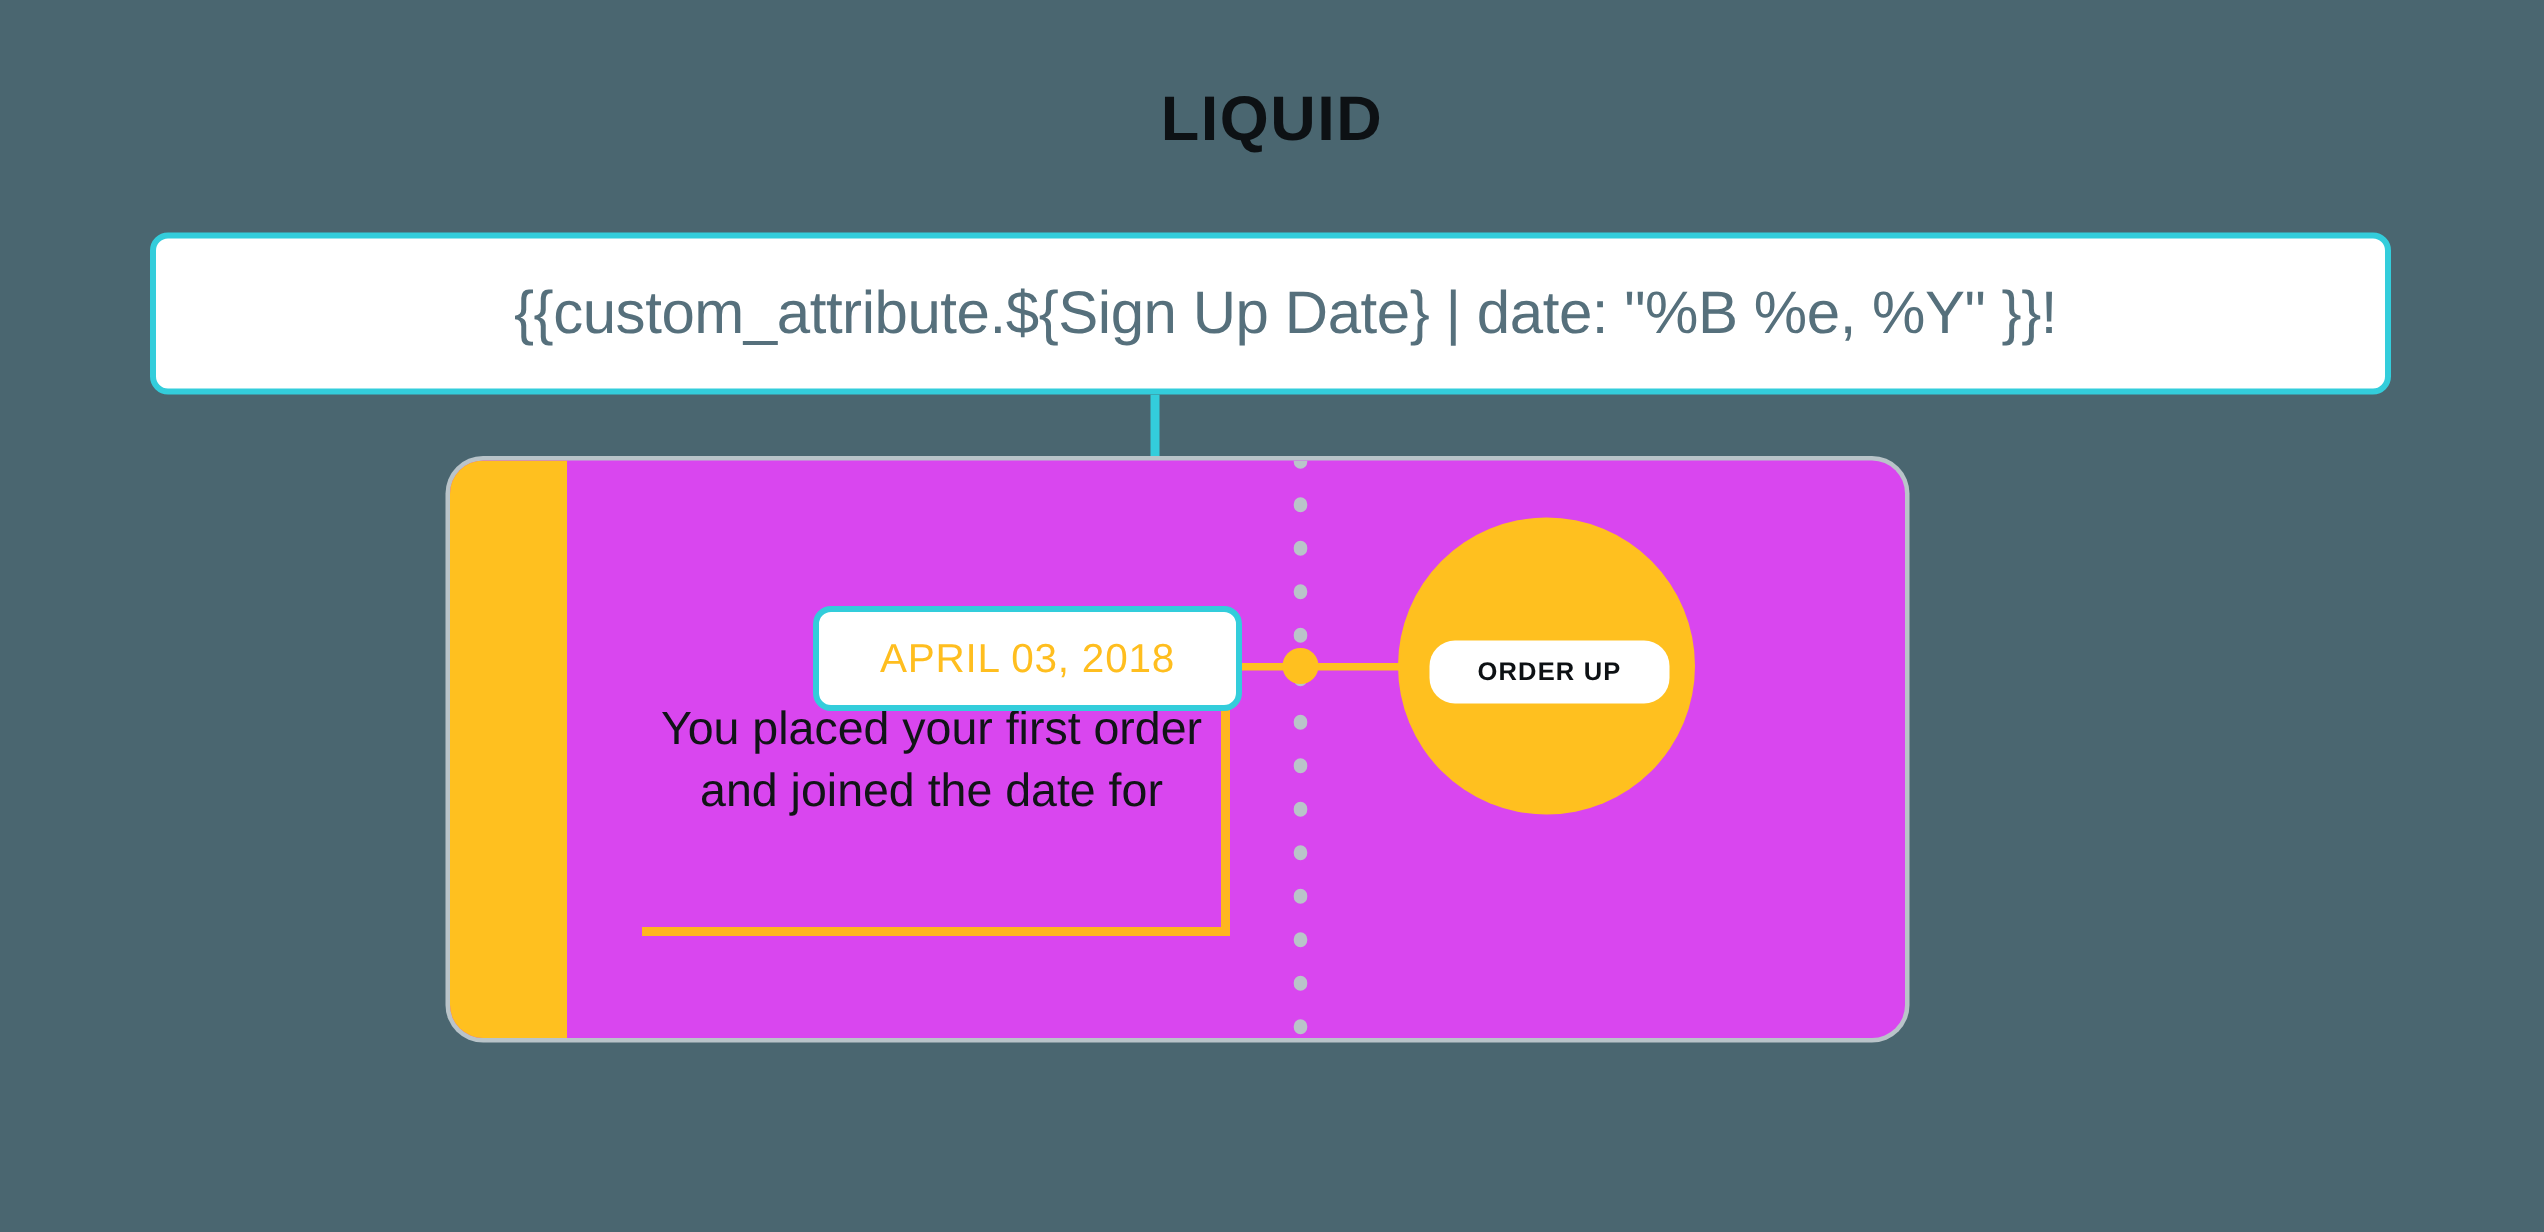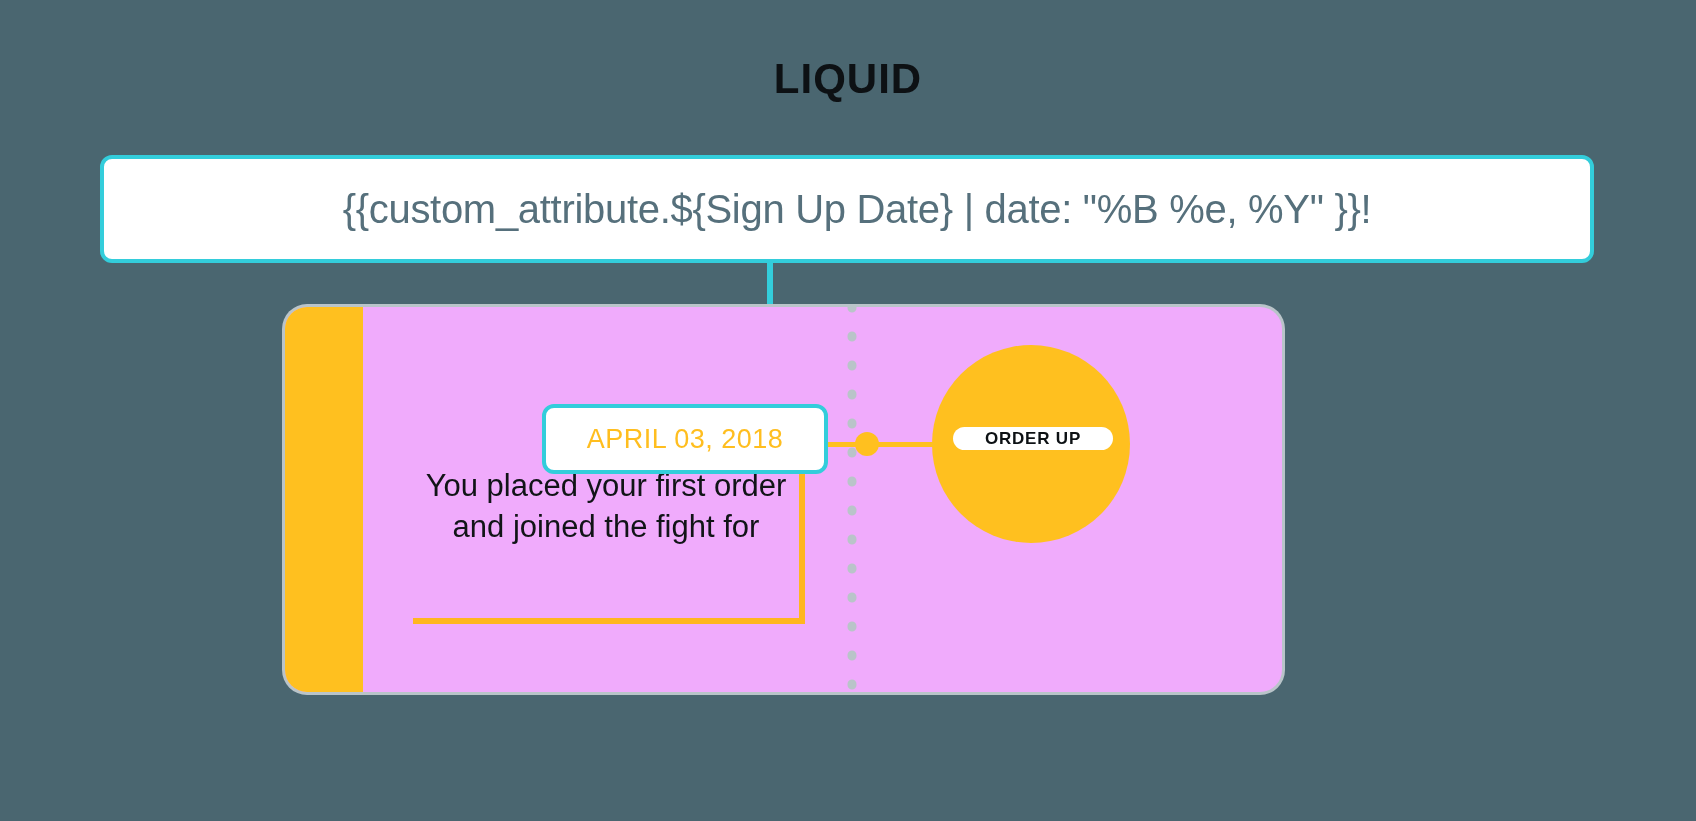--- a/index.html
+++ b/index.html
@@ -58,29 +58,28 @@
     position: absolute;
     left: 756px;
     top: 263px;
     width: 28px;
     height: 128px;
   }
 
   
   .card {
     position: absolute;
-    left: 285px;
+    left: 300px;
     top: 307px;
     width: 970px;
     height: 385px;
-    background: #f0abfc;
+    background: #d946ef;
     border-radius: 22px;
     box-shadow: 0 0 0 3px #b9c4c9;
     overflow: hidden;
-    padding-left: 27px;
   }
   .card-stripe {
     position: absolute;
     left: 0;
     top: 0;
     width: 78px;
     height: 100%;
     background: #ffc01f;
   }
 
@@ -170,21 +169,21 @@
     height: 198px;
     border-radius: 50%;
     background: #ffc01f;
     z-index: 3;
   }
   .order-pill {
     position: absolute;
     left: 953px;
     top: 427px;
     width: 160px;
-    height: 23px;
+    height: 42px;
     background: #ffffff;
     border-radius: 17px;
     display: flex;
     align-items: center;
     justify-content: center;
     z-index: 5;
   }
   .order-pill-text {
     font-size: 17px;
     font-weight: bold;
@@ -214,21 +213,21 @@
 
   <div class="dotted-divider">
     <svg width="10" height="385" viewBox="0 0 10 385">
       <line x1="5" y1="0" x2="5" y2="385" stroke="#b9c4c9" stroke-width="9" stroke-linecap="round" stroke-dasharray="1 28"></line>
     </svg>
   </div>
 
   <div class="entry">
     <div class="entry-body">
       <div>You placed your first order</div>
-      <div>and joined the fight for</div>
+      <div>and joined the date for</div>
     </div>
   </div>
 
 </div>
 
 <div class="date-badge">
   <span class="date-text">APRIL 03, 2018</span>
 </div>
 
 <div class="connector-line"></div>

